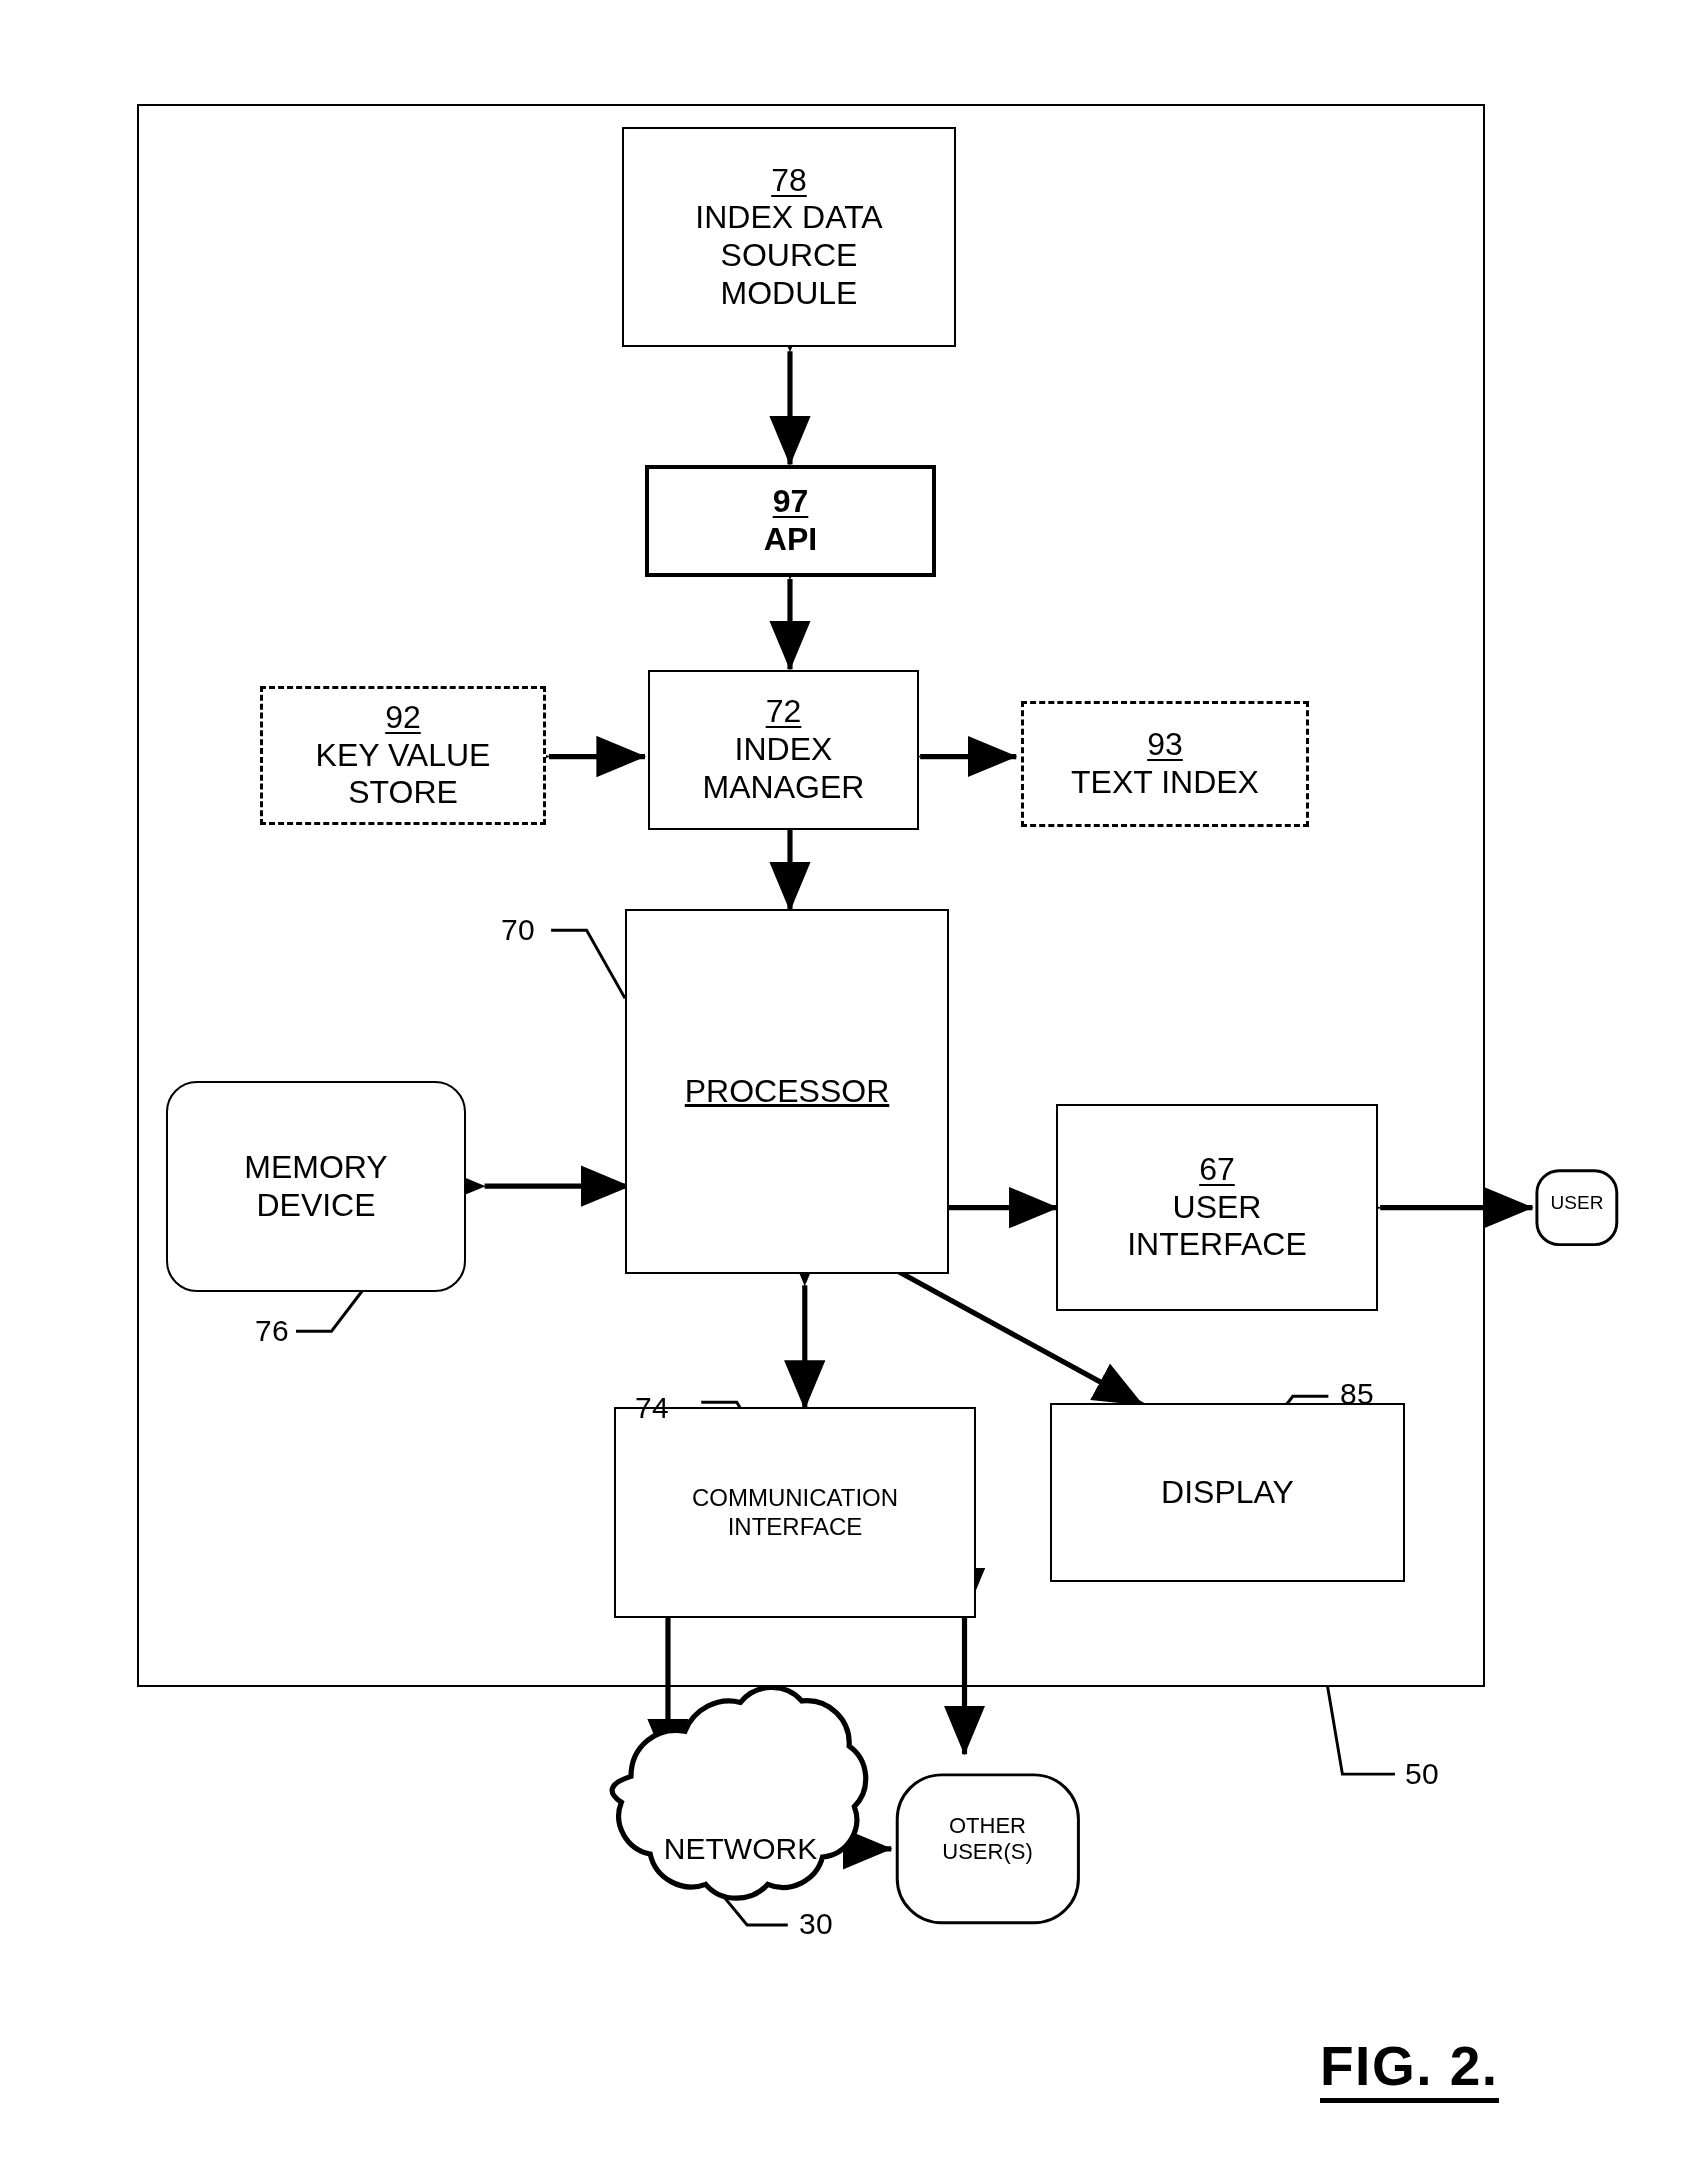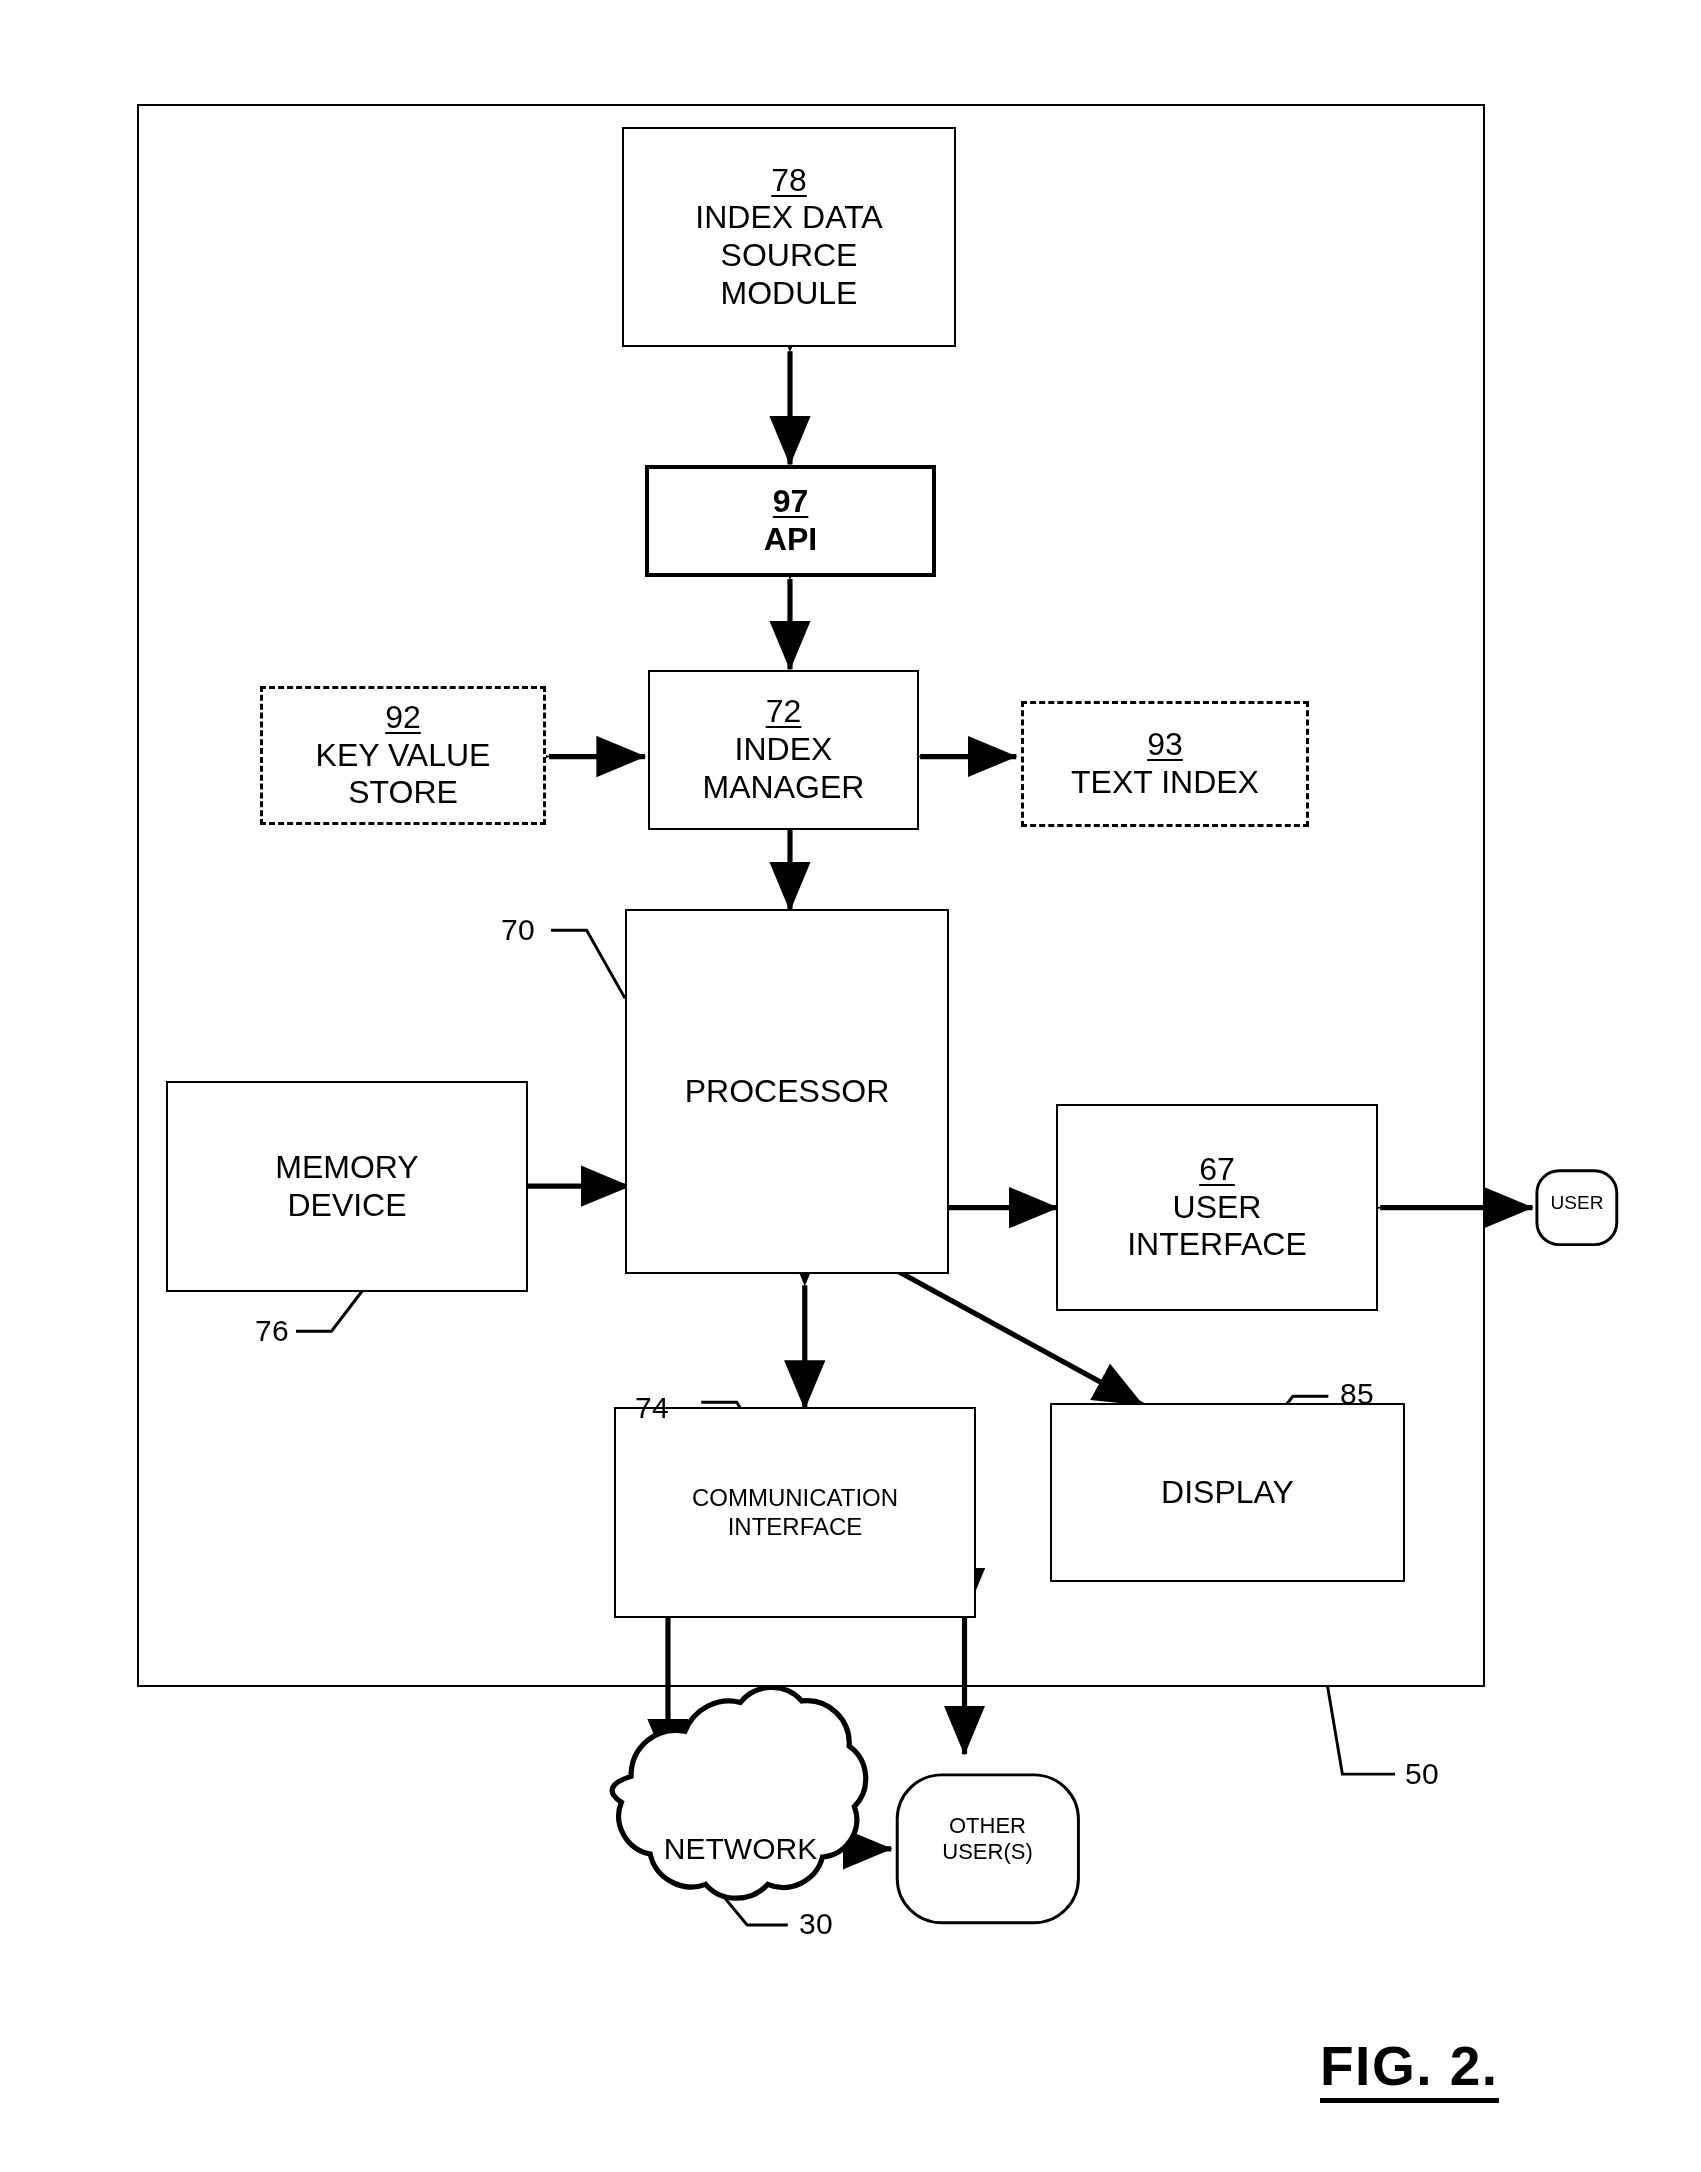--- a/index.html
+++ b/index.html
@@ -175,24 +175,24 @@
     <span class="ttl" style="white-space:pre-line;">INDEX
 MANAGER</span>
   </div>
 
   <div class="node box-dashed" style="left:1021px; top:701px; width:288px; height:126px; font-size:32px;">
     <span class="ref">93</span>
     <span class="ttl" style="white-space:pre-line;">TEXT INDEX</span>
   </div>
 
   <div class="node box-solid" style="left:625px; top:909px; width:324px; height:365px; font-size:32px;">
-    <span class="ttl" style="white-space:pre-line;">PROCESSOR</span>
-  </div>
-
-  <div class="node box-solid" style="left:166px; top:1081px; width:362px; height:211px; font-size:32px;">
+    <span class="ttl" style="white-space:pre-line;text-decoration:underline;">PROCESSOR</span>
+  </div>
+
+  <div class="node box-solid" style="left:166px; top:1081px; width:300px; height:211px; font-size:32px;border-radius:31px;">
     <span class="ttl" style="white-space:pre-line;">MEMORY
 DEVICE</span>
   </div>
 
   <div class="node box-solid" style="left:1056px; top:1104px; width:322px; height:207px; font-size:32px;">
     <span class="ref">67</span>
     <span class="ttl" style="white-space:pre-line;">USER
 INTERFACE</span>
   </div>
 

